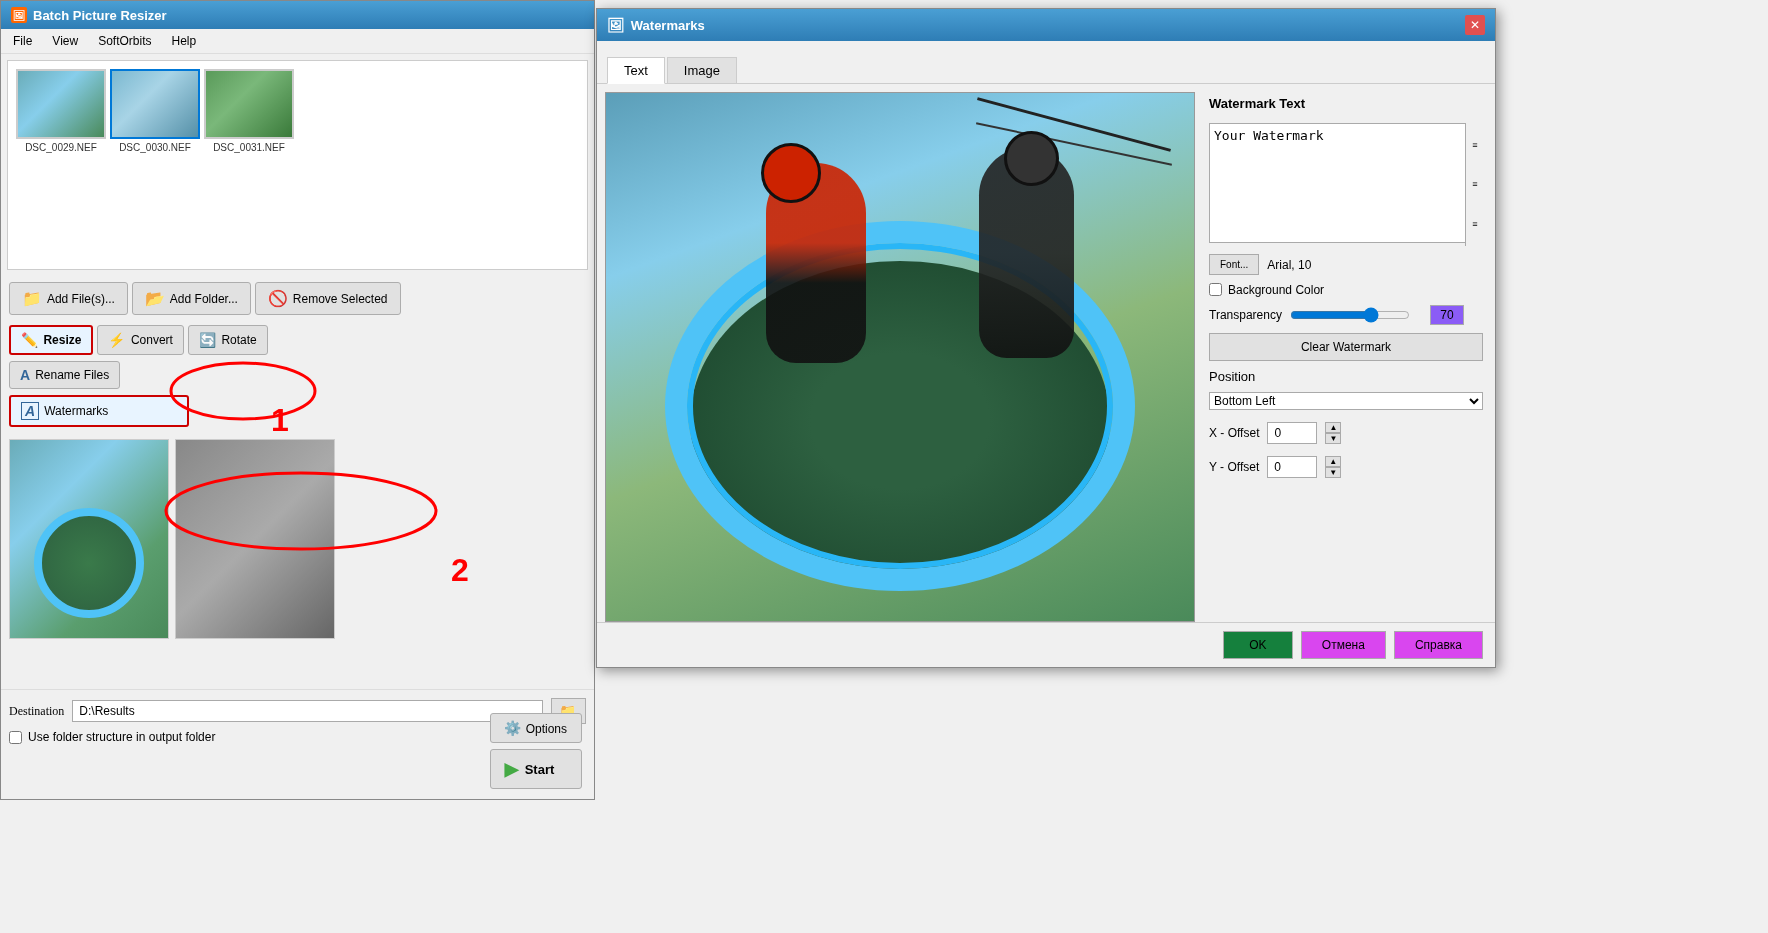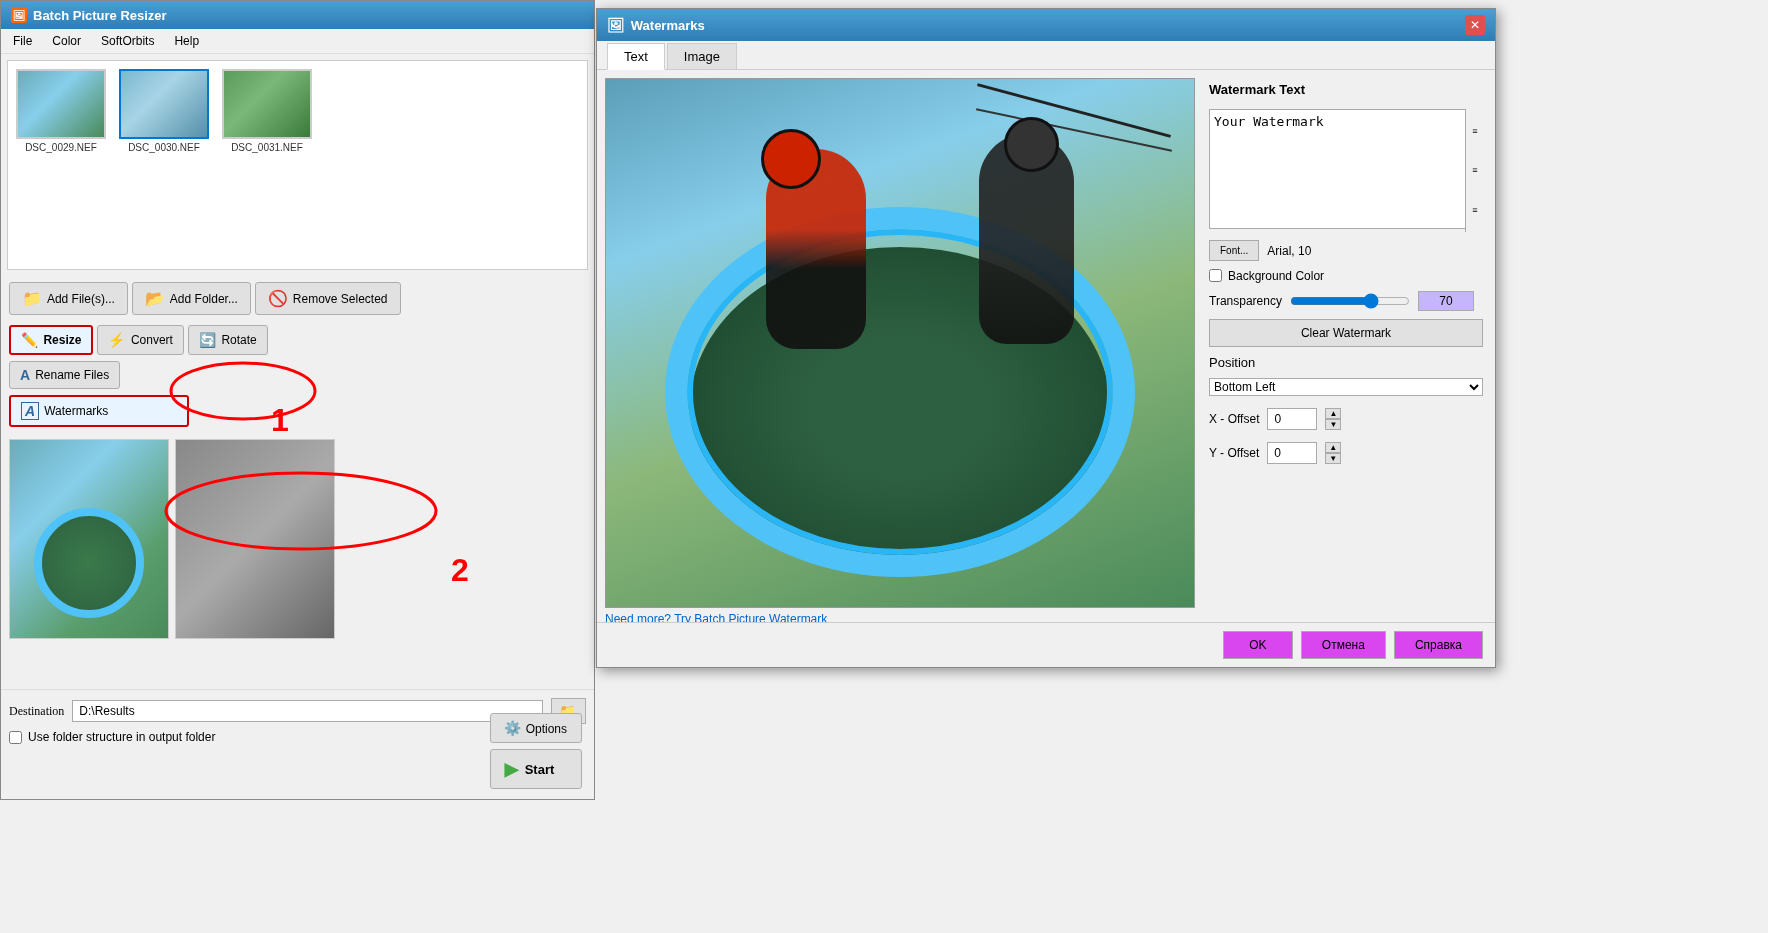--- a/index.html
+++ b/index.html
@@ -40,21 +40,21 @@
     .thumbnail-area {
       background: white;
       border: 1px solid #ccc;
       margin: 6px;
       height: 210px;
       display: flex;
       flex-direction: column;
     }
     .thumbnails {
       display: flex;
-      gap: 13px;
+      gap: 4px;
       padding: 8px;
       overflow-x: auto;
       flex: 1;
     }
     .thumb-item {
       display: flex;
       flex-direction: column;
       align-items: center;
       cursor: pointer;
     }
@@ -212,21 +212,21 @@
       height: 20px;
       cursor: pointer;
       font-size: 12px;
       border-radius: 2px;
     }
 
     
     .dialog-tabs {
       display: flex;
       gap: 0;
-      padding: 2px 10px 0;
+      padding: 16px 10px 0;
       background: #f0f0f0;
       border-bottom: 1px solid #ccc;
     }
     .dialog-tab {
       padding: 5px 16px;
       font-size: 13px;
       cursor: pointer;
       border: 1px solid #ccc;
       background: #e1e1e1;
       border-bottom: none;
@@ -315,23 +315,24 @@
       gap: 8px;
       font-size: 12px;
     }
     .transparency-slider {
       width: 120px;
       accent-color: #0078d7;
     }
     .transparency-val {
       border: 1px solid #aaa;
       padding: 2px 6px;
-      background: #c4b5fd;
-      width: 56px;
+      background: #8b5cf6;
+      width: 34px;
       text-align: center;
+      margin-left: 12px;
     }
     .clear-watermark-btn {
       padding: 6px 12px;
       border: 1px solid #aaa;
       background: #e1e1e1;
       cursor: pointer;
       font-size: 12px;
       width: 100%;
     }
 
@@ -388,21 +389,21 @@
       background: #f0f0f0;
     }
     .footer-btn {
       padding: 6px 20px;
       border: 1px solid #aaa;
       background: #d946ef;
       cursor: pointer;
       font-size: 12px;
       min-width: 70px;
     }
-    .footer-btn.ok { background: #d946ef; font-weight: normal; }
+    .footer-btn.ok { background: #15803d; font-weight: normal; }
 
     
     .textarea-wrapper {
       position: relative;
       width: 100%;
     }
     .align-btns {
       position: absolute;
       right: 0;
       top: 0;
@@ -467,21 +468,21 @@
 
 <div class="main-window">
 
   <div class="main-titlebar">
     <div class="title-icon">🖼</div>
     <span>Batch Picture Resizer</span>
   </div>
 
   <div class="menubar">
     <span>File</span>
-    <span>Color</span>
+    <span>View</span>
     <span>SoftOrbits</span>
     <span>Help</span>
   </div>
 
   <div class="thumbnail-area">
     <div class="thumbnails">
       <div class="thumb-item">
         <div class="thumb-img">
           <div class="thumb-cake"></div>
         </div>

